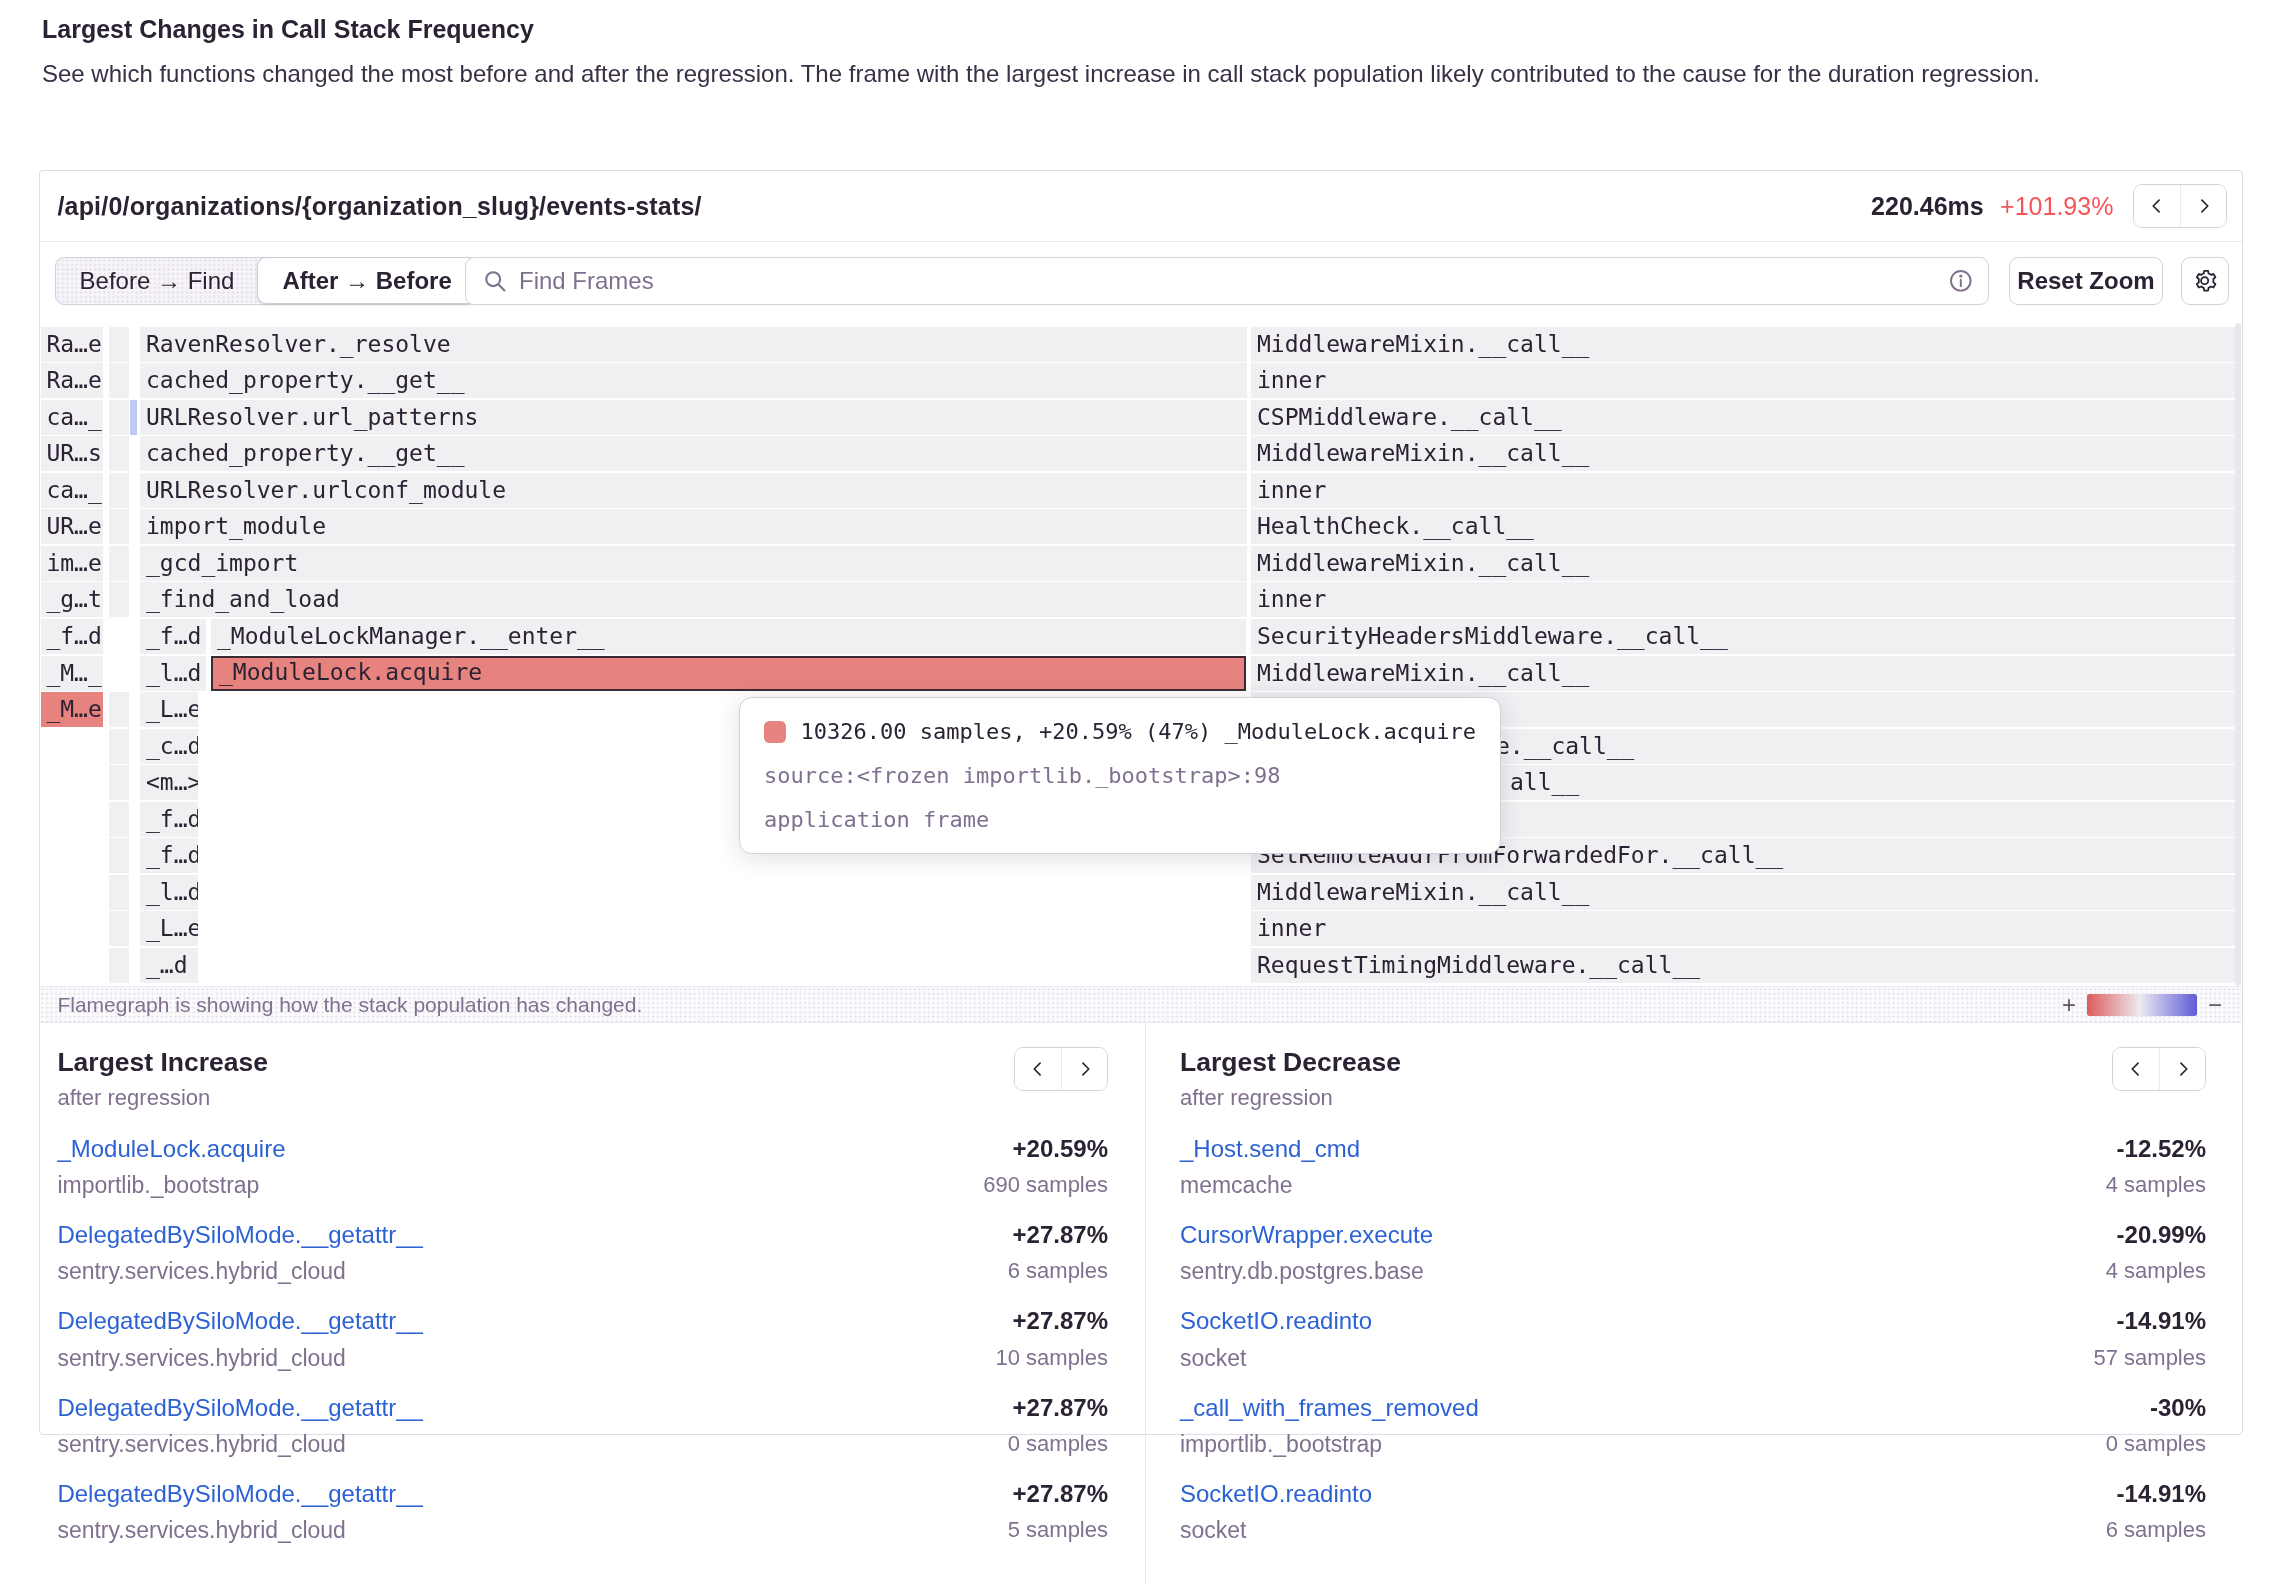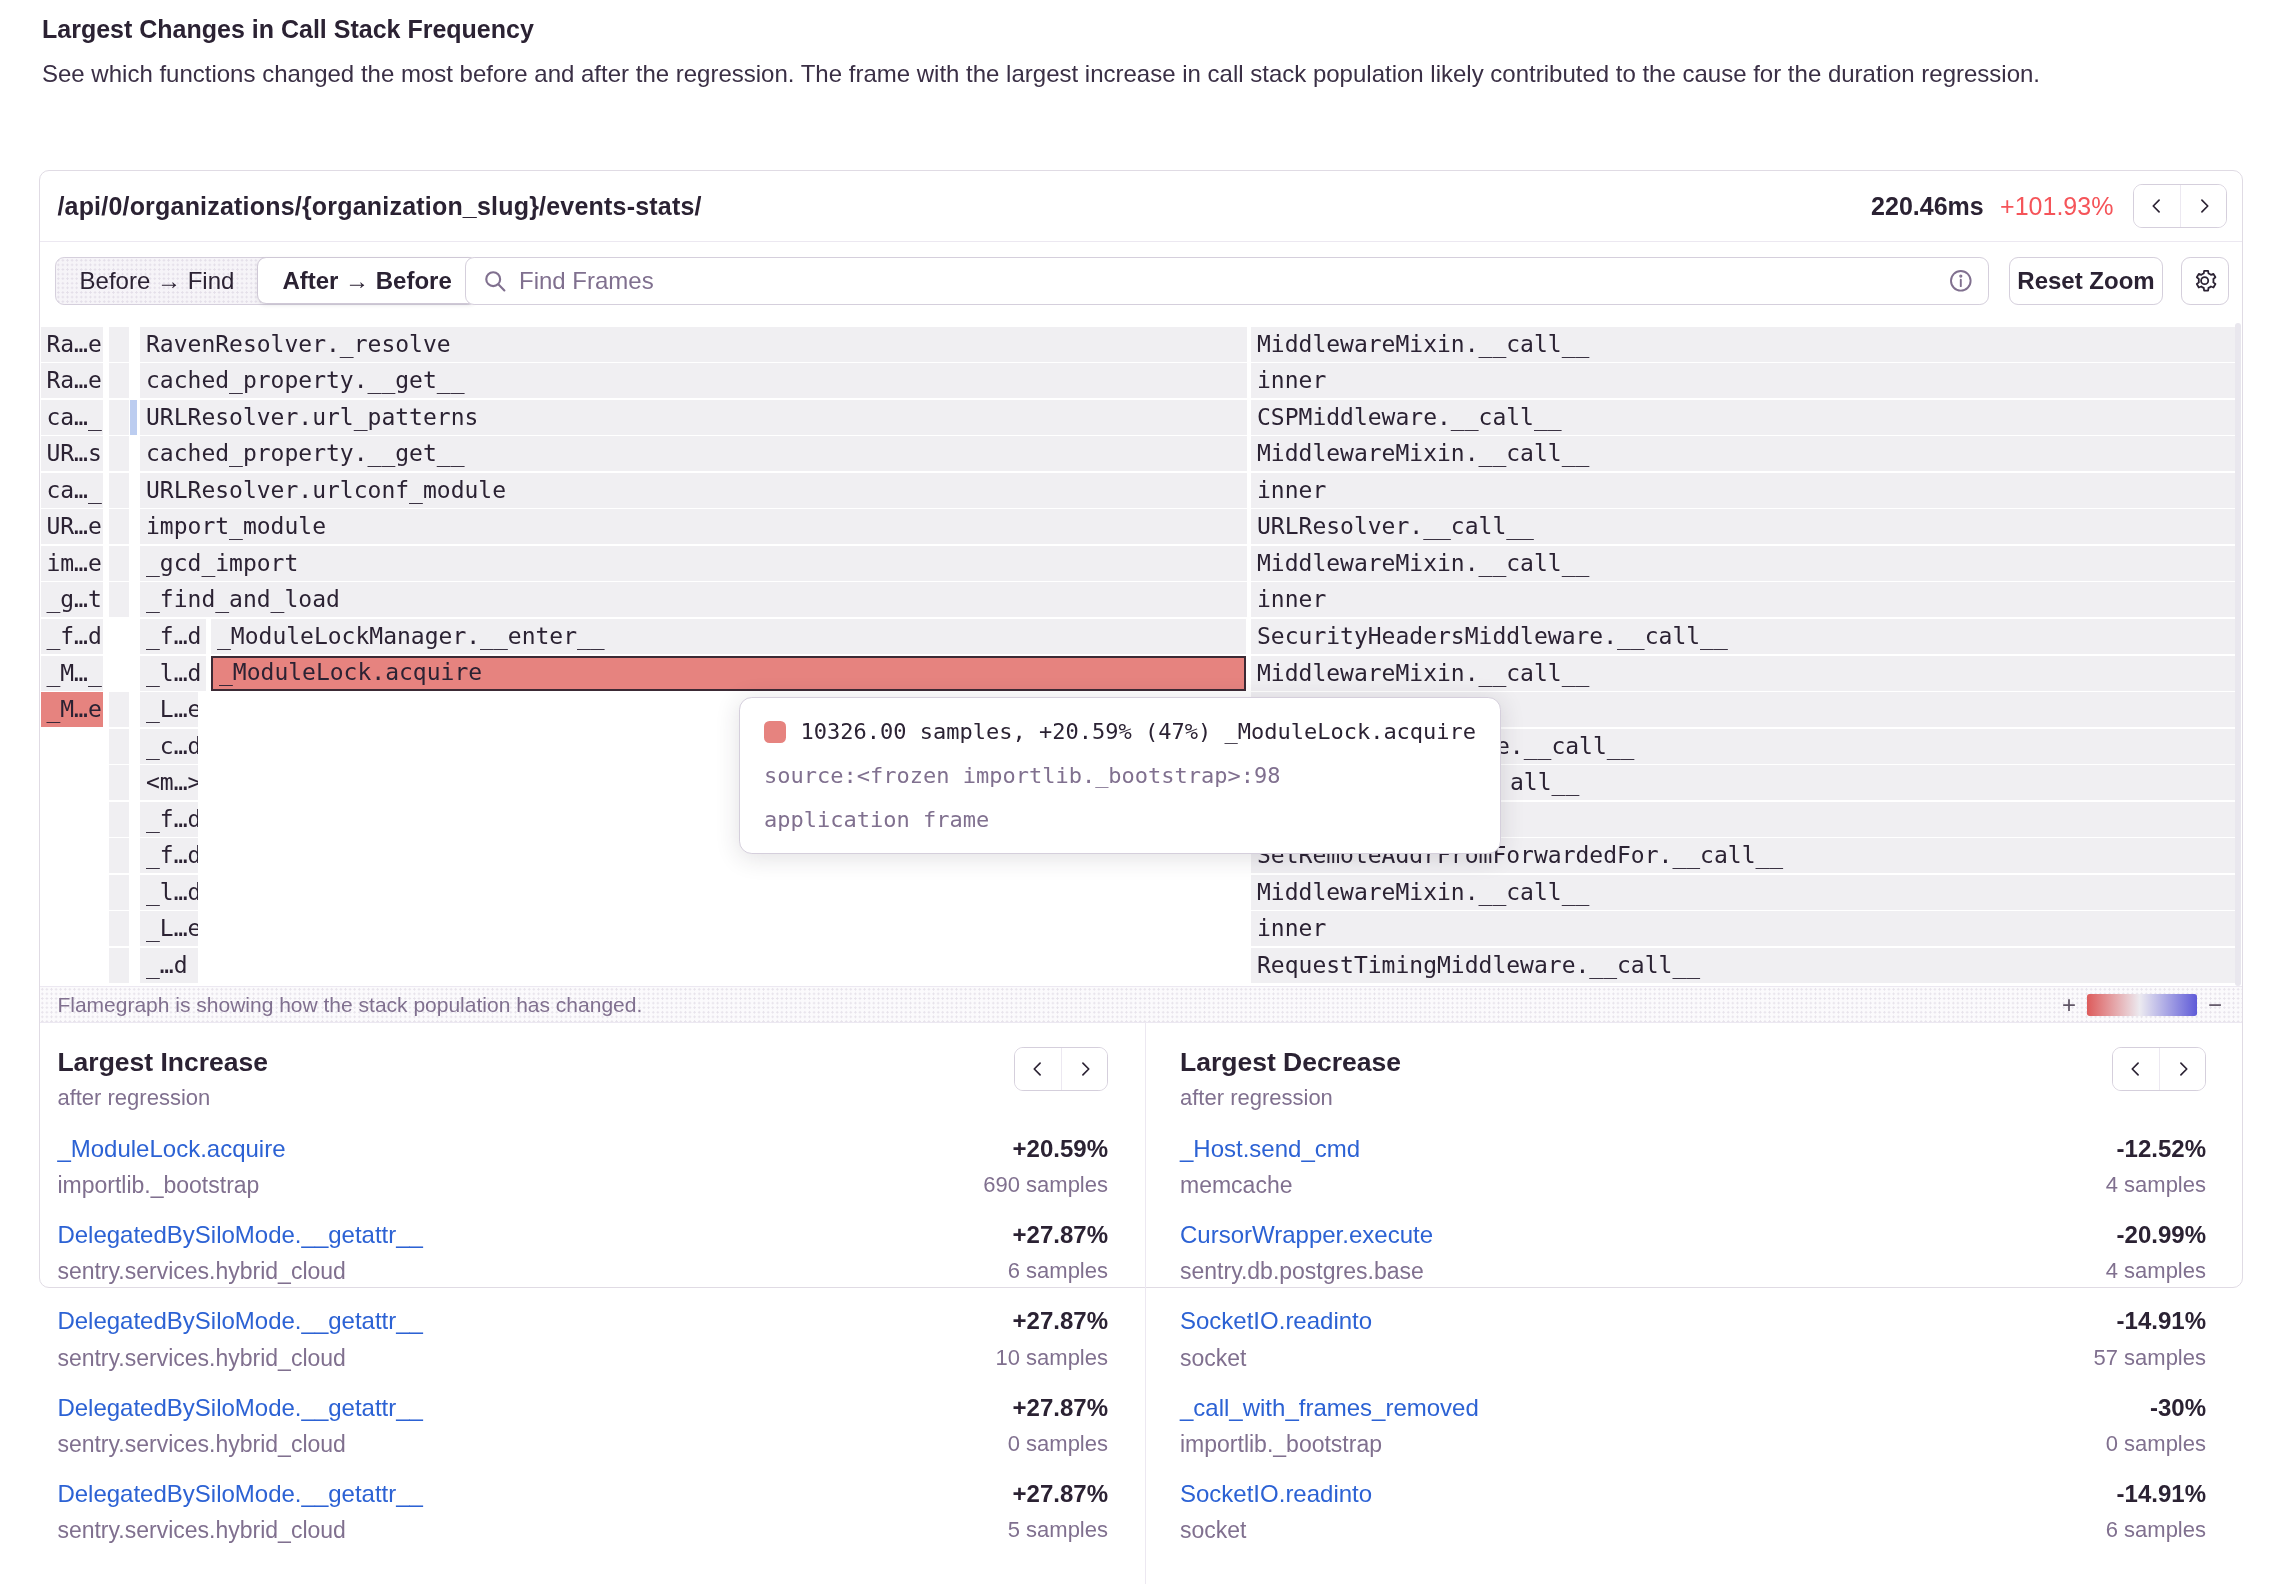--- a/index.html
+++ b/index.html
@@ -17,22 +17,22 @@
     --grad-r:#5f5bd8;
   }
   *{margin:0;padding:0;box-sizing:border-box;}
   html,body{width:2288px;height:1588px;background:#fff;overflow:hidden;
     font-family:"Liberation Sans",sans-serif;color:var(--ink);}
   .canvas{position:relative;width:2288px;height:1588px;}
 
   .page-title{position:absolute;left:42px;top:14.6px;font-size:25px;font-weight:700;}
   .page-desc{position:absolute;left:42px;top:55px;font-size:24px;line-height:38px;max-width:2083px;color:#3a2f45;}
 
-  .card{position:absolute;left:39px;top:170px;width:2204px;height:1118px;
-    border:0.9px solid var(--border);border-radius:10px;background:#fff;}
+  .card{position:absolute;left:39px;top:170px;width:2204px;height:1265px;
+    border:0.9px solid var(--border);border-radius:4px;background:#fff;}
 
   
   .ep-bar{position:absolute;left:0;top:0;width:100%;height:71px;border-bottom:0.9px solid var(--inner-border);
     display:flex;align-items:center;padding:0 14.6px 0 17.4px;}
   .ep-path{font-size:25px;font-weight:700;letter-spacing:0.2px;}
   .ep-spacer{flex:1;}
   .ep-duration{font-size:25px;font-weight:600;margin-right:16.4px;}
   .ep-change{font-size:25px;font-weight:400;color:var(--red);margin-right:20px;}
 
   .pager{display:flex;border:0.9px solid var(--btn-border);border-radius:9.1px;overflow:hidden;background:#fff;height:44px;}
@@ -179,21 +179,21 @@
         <div class="cell" style="left: 69px; top: 113px; width: 20px;"></div>
         <div class="cell" style="left: 100px; top: 113px; width: 1107px;"><span>cached_property.__get__</span></div>
         <div class="cell" style="left: 1211px; top: 113px; width: 990px;"><span>MiddlewareMixin.__call__</span></div>
         <div class="cell c1" style="left: 0.9px; top: 150px; width: 62px;"><span>ca…_</span></div>
         <div class="cell" style="left: 69px; top: 150px; width: 20px;"></div>
         <div class="cell" style="left: 100px; top: 150px; width: 1107px;"><span>URLResolver.urlconf_module</span></div>
         <div class="cell" style="left: 1211px; top: 150px; width: 990px;"><span>inner</span></div>
         <div class="cell c1" style="left: 0.9px; top: 186px; width: 62px;"><span>UR…e</span></div>
         <div class="cell" style="left: 69px; top: 186px; width: 20px;"></div>
         <div class="cell" style="left: 100px; top: 186px; width: 1107px;"><span>import_module</span></div>
-        <div class="cell" style="left: 1211px; top: 186px; width: 990px;"><span>URLResolver.__call__</span></div>
+        <div class="cell" style="left: 1211px; top: 186px; width: 990px;"><span>HealthCheck.__call__</span></div>
         <div class="cell c1" style="left: 0.9px; top: 223px; width: 62px;"><span>im…e</span></div>
         <div class="cell" style="left: 69px; top: 223px; width: 20px;"></div>
         <div class="cell" style="left: 100px; top: 223px; width: 1107px;"><span>_gcd_import</span></div>
         <div class="cell" style="left: 1211px; top: 223px; width: 990px;"><span>MiddlewareMixin.__call__</span></div>
         <div class="cell c1" style="left: 0.9px; top: 259px; width: 62px;"><span>_g…t</span></div>
         <div class="cell" style="left: 69px; top: 259px; width: 20px;"></div>
         <div class="cell" style="left: 100px; top: 259px; width: 1107px;"><span>_find_and_load</span></div>
         <div class="cell" style="left: 1211px; top: 259px; width: 990px;"><span>inner</span></div>
         <div class="cell c1" style="left: 0.9px; top: 296px; width: 62px;"><span>_f…d</span></div>
         <div class="cell" style="left: 100px; top: 296px; width: 66px;"><span>_f…d</span></div>

